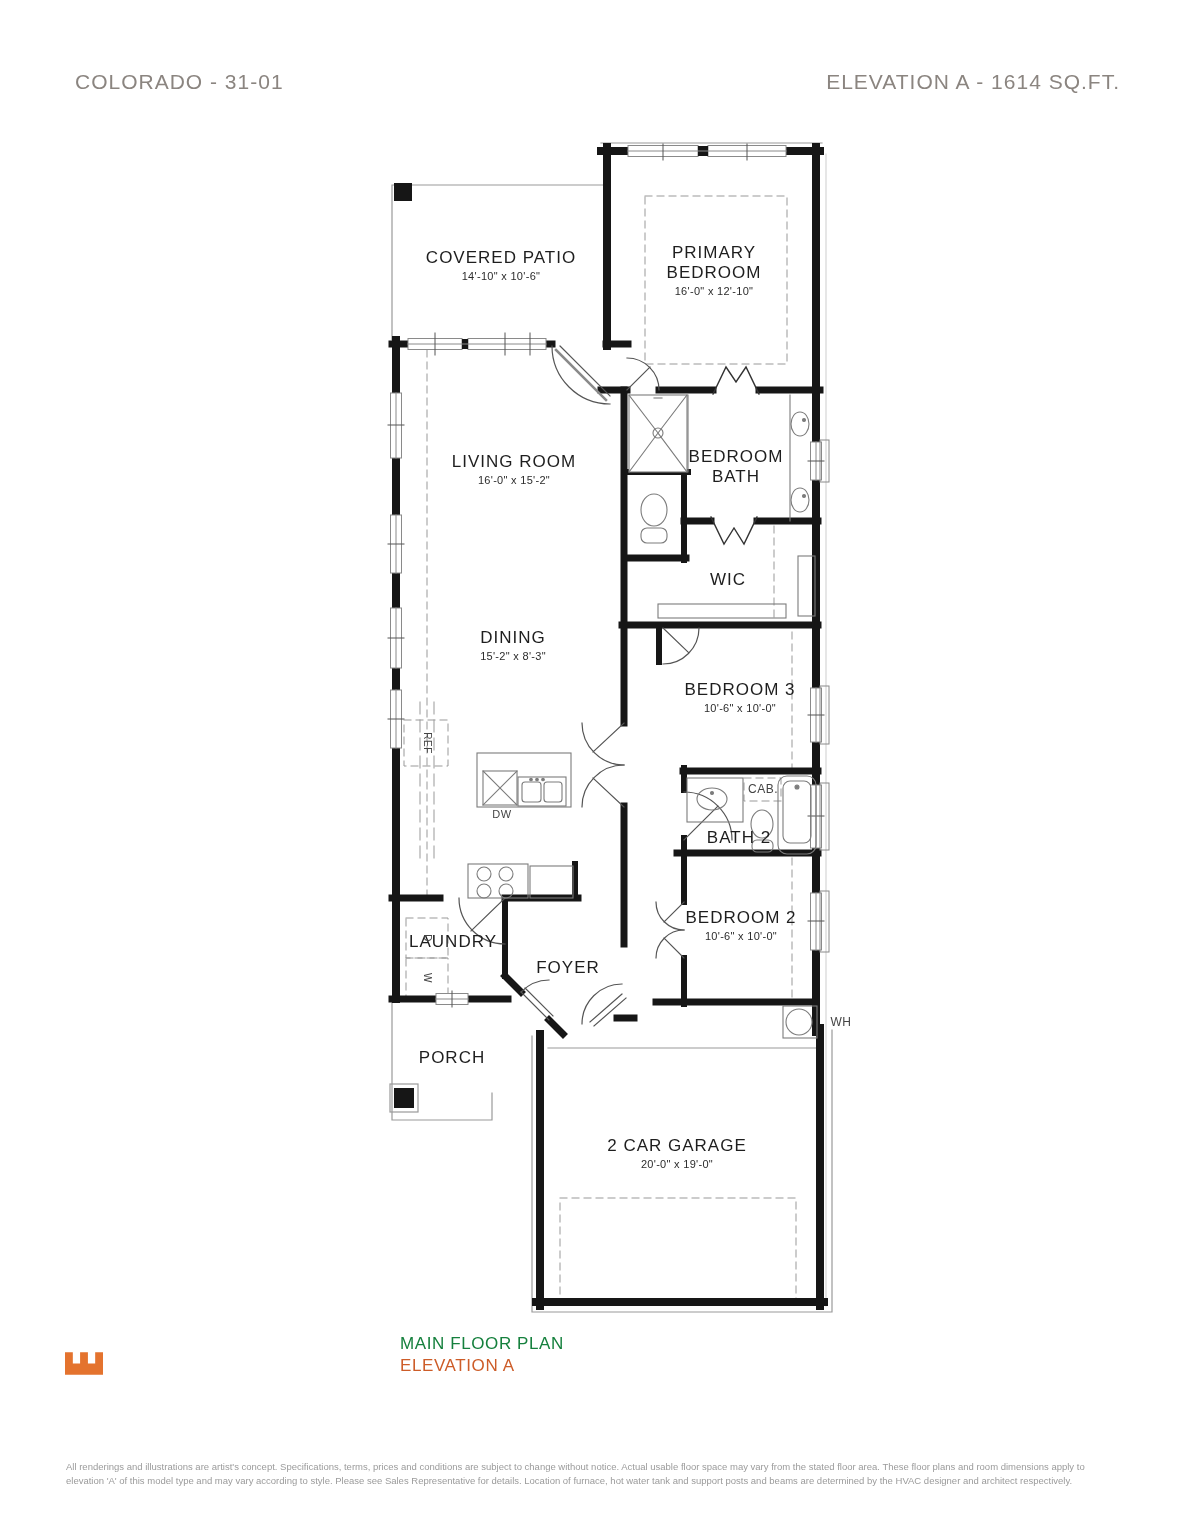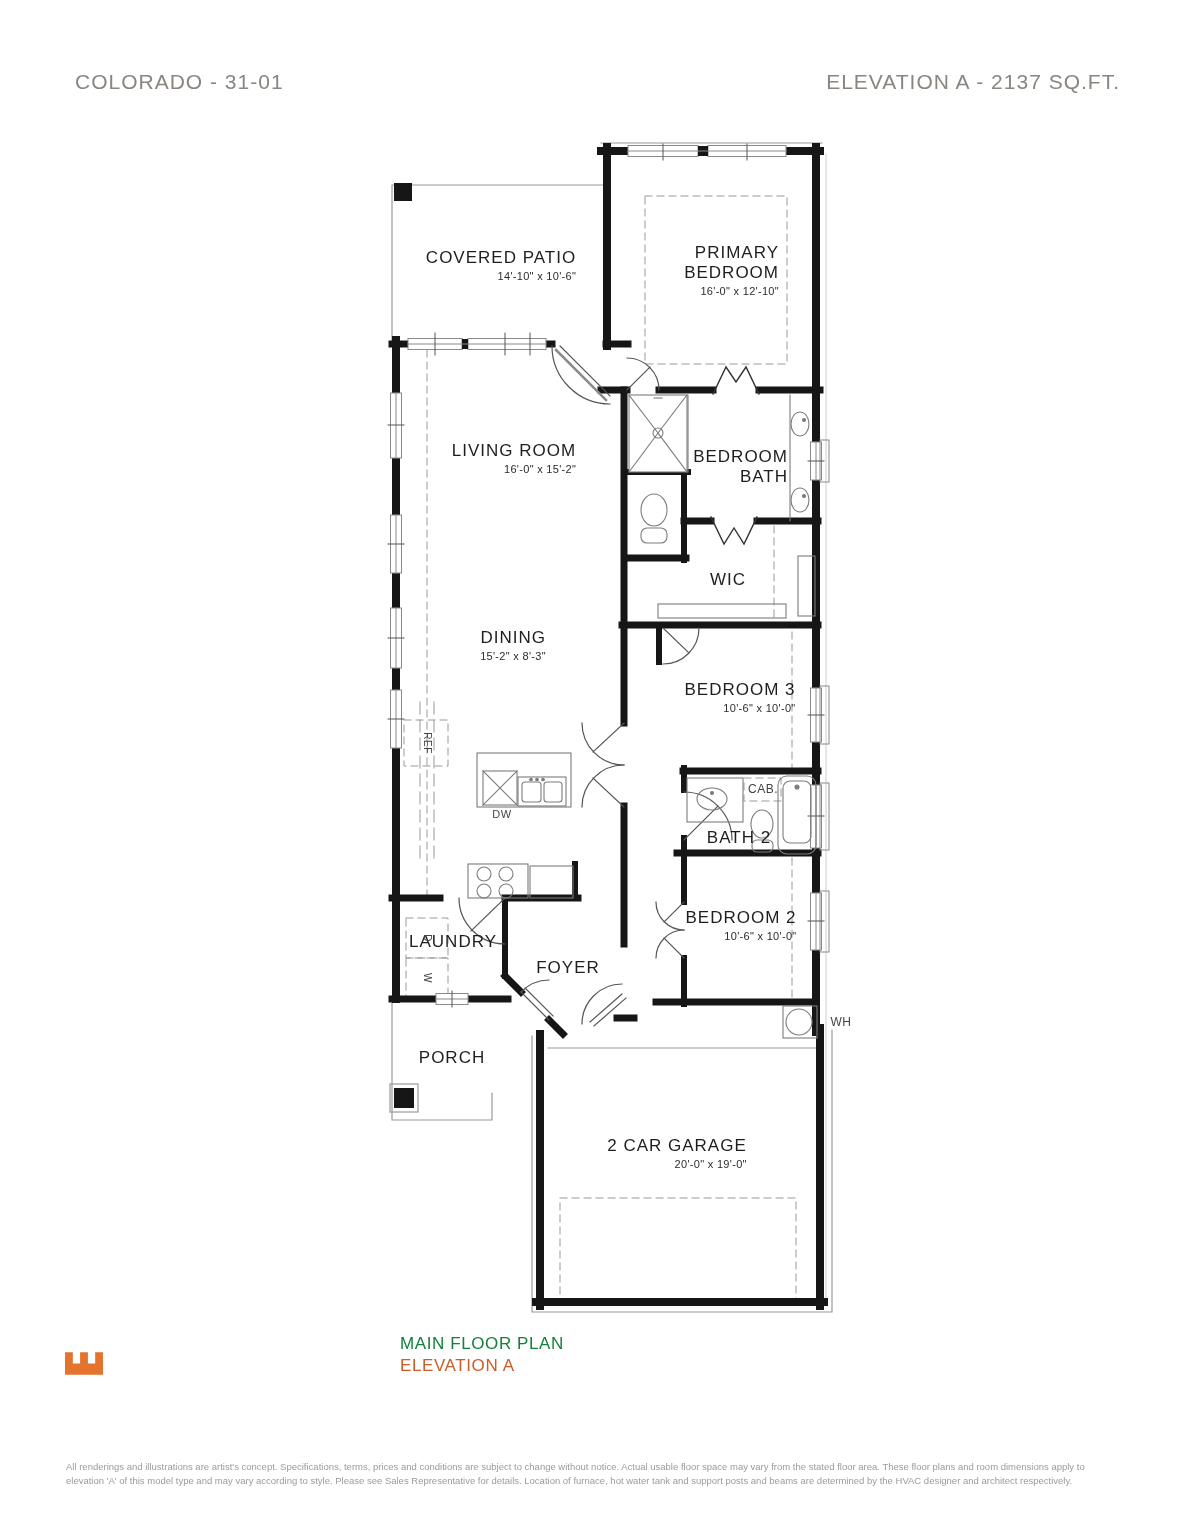--- a/index.html
+++ b/index.html
@@ -3,42 +3,42 @@
 <meta charset="utf-8">
 <style>
   html,body{margin:0;padding:0;background:#ffffff;}
   .page{position:relative;width:1187px;height:1536px;background:#fff;overflow:hidden;
         font-family:"Liberation Sans", sans-serif;}
   .hdr{position:absolute;top:70px;font-size:21px;letter-spacing:1px;color:#8b8580;}
   .hdr-left{left:75px;}
   .hdr-right{right:67px;text-align:right;}
   .plan-svg{position:absolute;left:0;top:0;width:1187px;height:1536px;}
   
-  .rl{position:absolute;transform:translateX(-50%);text-align:right;color:#1e1e1e;}
+  .rl{position:absolute;transform:translateX(-50%);text-align:center;color:#1e1e1e;}
   .rn{font-size:17px;letter-spacing:1px;white-space:nowrap;line-height:20px;}
   .rn.wrap{white-space:normal;}
   .rd{font-size:11px;letter-spacing:.3px;color:#2c2c2c;margin-top:2px;white-space:nowrap;}
   .fx{position:absolute;color:#444;font-size:10px;letter-spacing:.5px;
       transform:translate(-50%,-50%);white-space:nowrap;}
   .fx.rot{transform:translate(-50%,-50%) rotate(90deg);}
   
   .plan-title{position:absolute;left:400px;top:1334px;font-size:17px;letter-spacing:.6px;color:#15803d;}
   .plan-elev{position:absolute;left:400px;top:1356px;font-size:17px;letter-spacing:.6px;color:#cd5c28;}
   .logo{position:absolute;left:60px;top:1352px;}
   .crown{display:block;margin-left:5px;}
   .brand{font-size:58px;font-weight:bold;letter-spacing:-2px;color:#3a322c;line-height:56px;}
   .disc{position:absolute;left:66px;top:1460px;width:1062px;font-size:9.5px;line-height:14px;color:#9b9b9b;}
 </style>
 </head>
 <body>
 
 <div class="page">
 
   <div class="hdr hdr-left">COLORADO - 31-01</div>
-  <div class="hdr hdr-right">ELEVATION A - 2137 SQ.FT.</div>
+  <div class="hdr hdr-right">ELEVATION A - 1614 SQ.FT.</div>
 
   <svg class="plan-svg" viewBox="0 0 1187 1536" xmlns="http://www.w3.org/2000/svg">
     <g fill="none" stroke-linecap="square">
 
       <g stroke="#9a9a9a" stroke-width="1.2">
         <path d="M392,185 H605 M392,185 V340"></path>
         <path d="M601,143 H822"></path>
         <path d="M392,1002 V1120 M392,1120 H492 M492,1093 V1120"></path>
         <rect x="390" y="1084" width="28" height="28"></rect>
         <path d="M532,1036 V1312 M532,1312 H832 M832,1030 V1312 M548,1048 H818 M560,1312 H798"></path>
@@ -238,21 +238,21 @@
 
   <div>
     <div class="rl" style="left:501px;top:248px">
       <div class="rn">COVERED PATIO</div>
         <div class="rd">14'-10" x 10'-6"</div>
     </div>
     <div class="rl" style="left:714px;top:243px;width:130px">
       <div class="rn wrap">PRIMARY BEDROOM</div>
         <div class="rd">16'-0" x 12'-10"</div>
     </div>
-    <div class="rl" style="left:514px;top:441px">
+    <div class="rl" style="left:514px;top:452px">
       <div class="rn">LIVING ROOM</div>
         <div class="rd">16'-0" x 15'-2"</div>
     </div>
     <div class="rl" style="left:736px;top:447px;width:104px">
       <div class="rn wrap">BEDROOM BATH</div>
     </div>
     <div class="rl" style="left:728px;top:570px">
       <div class="rn">WIC</div>
     </div>
     <div class="rl" style="left:513px;top:628px">

